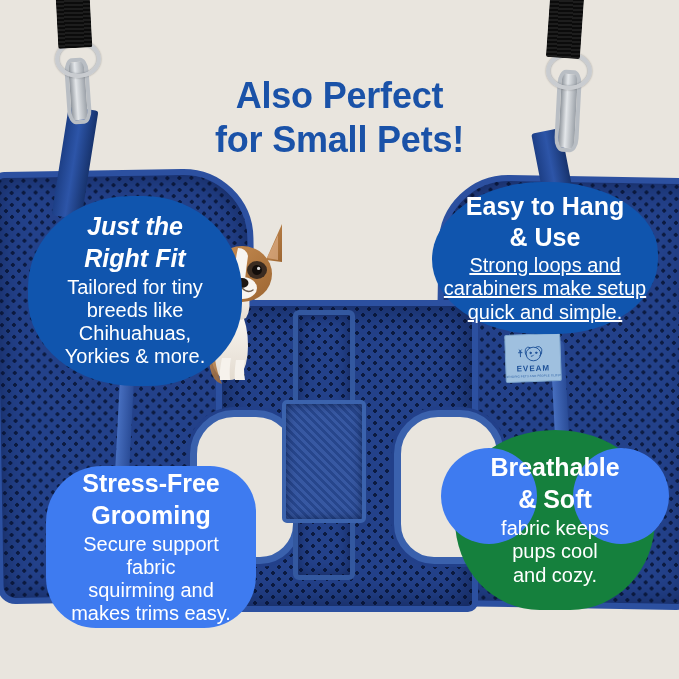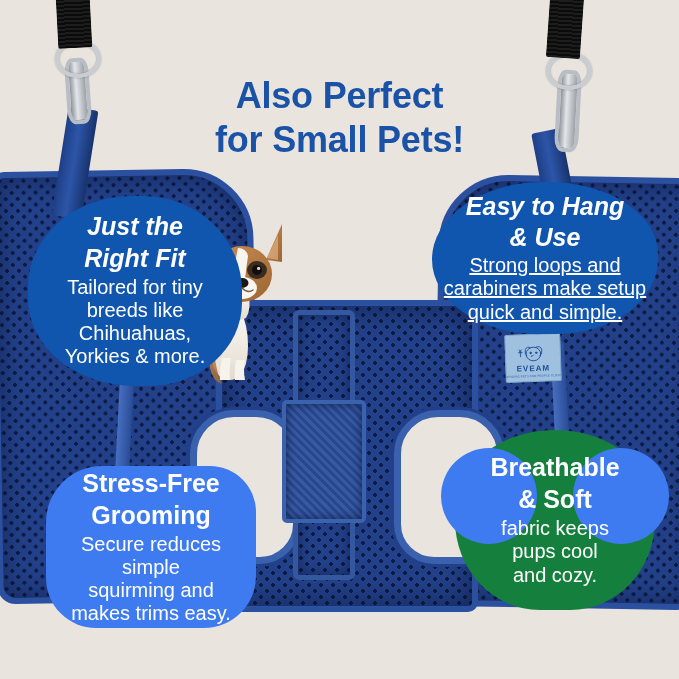--- a/index.html
+++ b/index.html
@@ -237,21 +237,21 @@
   #bubble-fit .b-body  { font-size: 20px; }
 
   
   #bubble-hang {
     left: 432px; top: 182px;
     width: 226px; height: 152px;
     background: #1055ae;
     border-radius: 50% 50% 46% 48% / 52% 48% 50% 50%;
     padding: 4px 8px;
   }
-  #bubble-hang .b-title { font-size: 25px; margin-bottom: 3px; font-style: italic; }
+  #bubble-hang .b-title { font-size: 25px; margin-bottom: 3px; }
   #bubble-hang .b-body  { font-size: 20px; text-decoration: underline; }
 
   
   #bubble-groom {
     left: 46px; top: 466px;
     width: 210px; height: 162px;
     background: #3e7bf0;
     border-radius: 56px 46px 52px 50px;
     padding: 4px 8px;
   }
@@ -389,22 +389,22 @@
     <span class="b-title">Easy to Hang</span>
     <span class="b-title">&amp; Use</span>
     <span class="b-body">Strong loops and</span>
     <span class="b-body">carabiners make setup</span>
     <span class="b-body">quick and simple.</span>
   </div>
 
   <div class="bubble" id="bubble-groom">
     <span class="b-title">Stress-Free</span>
     <span class="b-title">Grooming</span>
-    <span class="b-body">Secure reduces</span>
-    <span class="b-body">simple</span>
+    <span class="b-body">Secure support</span>
+    <span class="b-body">fabric</span>
     <span class="b-body">squirming and</span>
     <span class="b-body">makes trims easy.</span>
   </div>
 
   <div class="bubble" id="bubble-breathe">
     <span class="b-title">Breathable</span>
     <span class="b-title">&amp; Soft</span>
     <span class="b-body">fabric keeps</span>
     <span class="b-body">pups cool</span>
     <span class="b-body">and cozy.</span>

